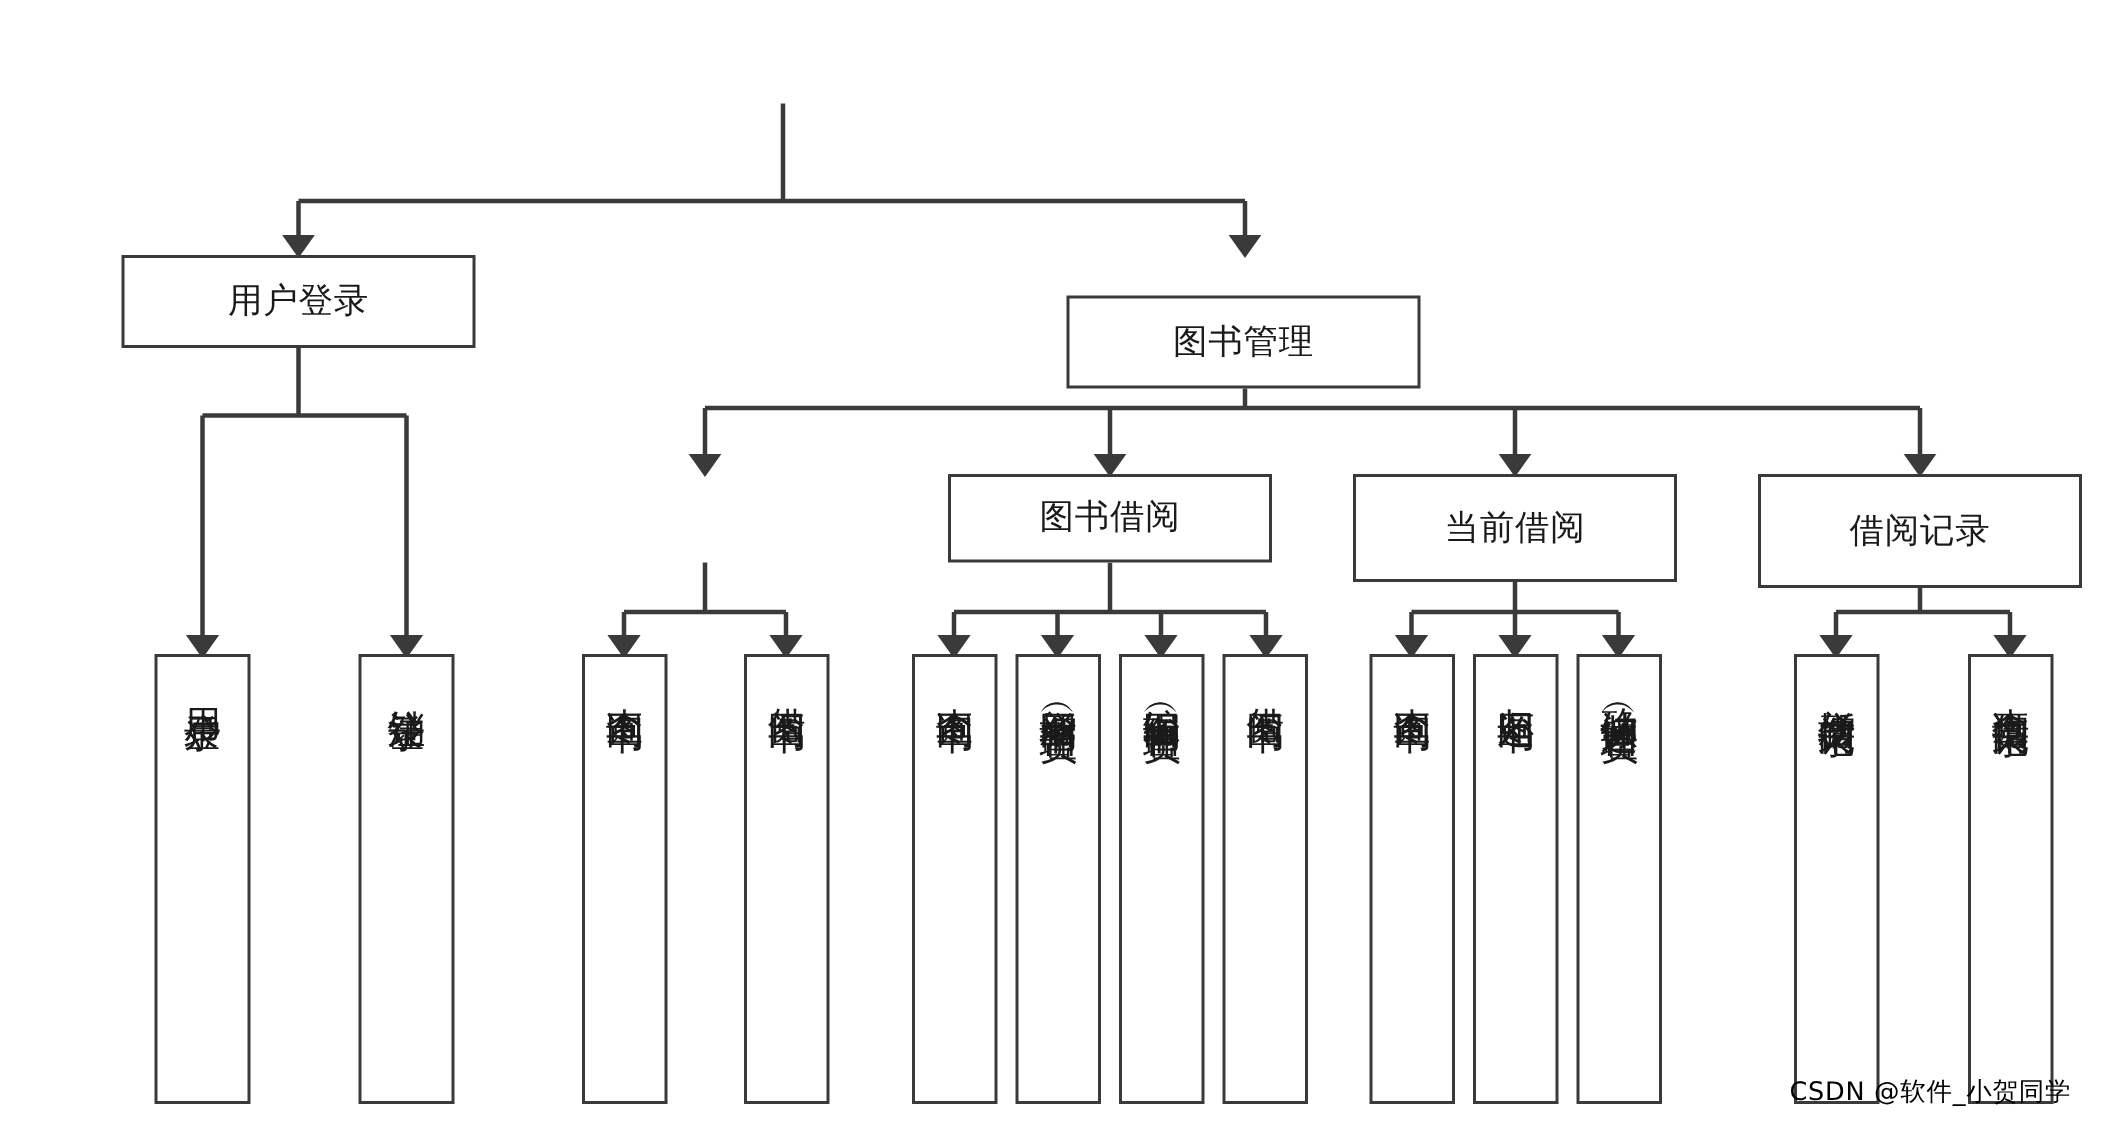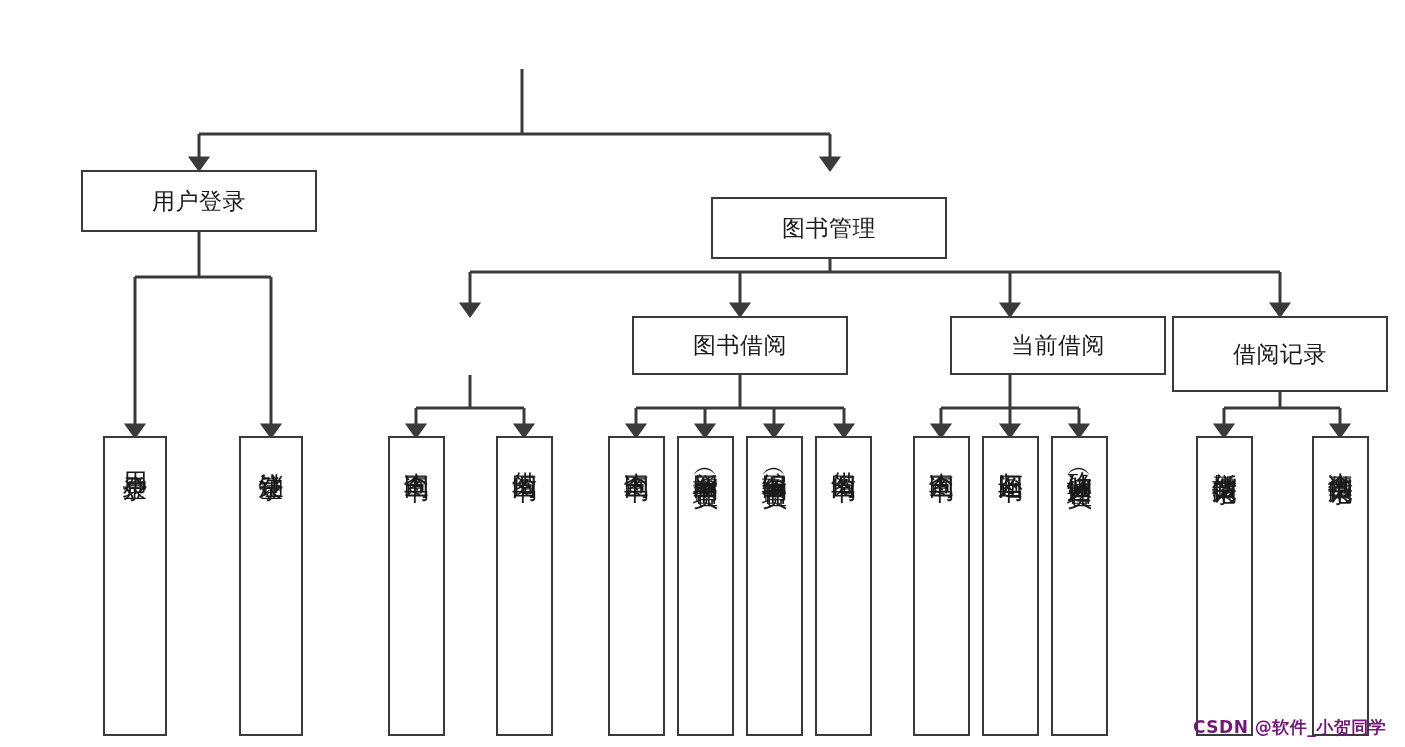--- a/index.html
+++ b/index.html
@@ -59,25 +59,24 @@
     writing-mode: vertical-rl;
     text-orientation: upright;
     font-size: 25px;
     line-height: 1.0;
     letter-spacing: 2px;
     white-space: nowrap;
   }
   .watermark {
     position: absolute;
     font-size: 17px;
-    color: #701a75;
+    color: #000000;
     white-space: nowrap;
     letter-spacing: 0.5px;
     font-family: "DejaVu Sans", "Liberation Sans", sans-serif;
-    font-weight: bold;
   }
 </style>
 </head>
 <body>
 
 <div id="canvas">
 
   <svg class="wires" viewBox="0 0 1405 747" xmlns="http://www.w3.org/2000/svg">
     <defs>
       <marker id="arw" markerWidth="9" markerHeight="9" refX="1.2" refY="4" orient="auto" markerUnits="strokeWidth">
@@ -132,21 +131,21 @@
   <div class="node horiz" style="left:81px; top:170px; width:236px; height:62px;">
     <span class="label">用户登录</span>
   </div>
   <div class="node horiz" style="left:711px; top:170px; width:236px; height:62px;margin-top:27px;">
     <span class="label">图书管理</span>
   </div>
 
   <div class="node horiz" style="left:632px; top:316px; width:216px; height:59px;">
     <span class="label">图书借阅</span>
   </div>
-  <div class="node horiz" style="left:902px; top:316px; width:216px; height:59px;margin-left:48px;">
+  <div class="node horiz" style="left:902px; top:316px; width:216px; height:72px;">
     <span class="label">当前借阅</span>
   </div>
   <div class="node horiz" style="left:1172px; top:316px; width:216px; height:76px;">
     <span class="label">借阅记录</span>
   </div>
 
   <div class="node vert" style="left:103px; top:436px; width:64px; height:300px;">
     <span class="label">用户登录</span>
   </div>
   <div class="node vert" style="left:239px; top:436px; width:64px; height:300px;">

